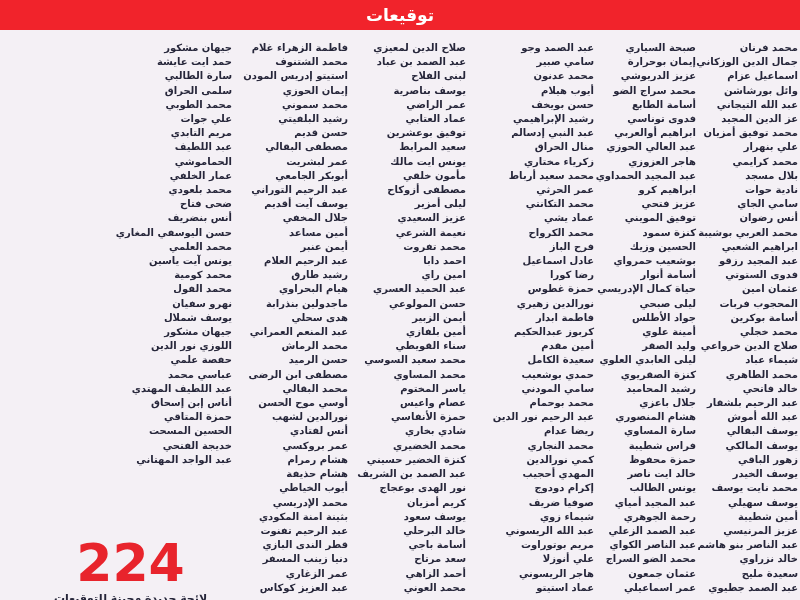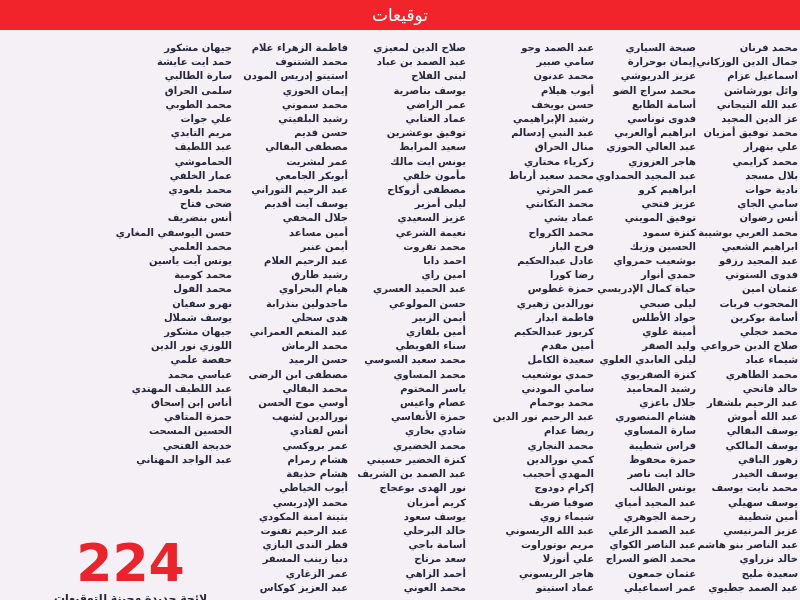--- a/index.html
+++ b/index.html
@@ -7,21 +7,21 @@
     width:800px;height:600px;overflow:hidden;position:relative;
     background:#f4f0f5;
     font-family:"DejaVu Sans","Liberation Sans",sans-serif;
   }
   .topbar{
     position:absolute;top:0;left:0;right:0;height:30px;
     background:#f1232b;
     display:flex;align-items:center;justify-content:center;
   }
   .topbar .title{
-    color:#ffffff;font-size:17px;font-weight:normal;letter-spacing:1px;
+    color:#ffffff;font-size:17px;font-weight:bold;letter-spacing:1px;
   }
   .columns{
     position:absolute;top:41px;left:0;right:0;bottom:0;
     display:flex;direction:rtl;padding-right:2px;
   }
   .col{
     flex:none;display:flex;flex-direction:column;align-items:flex-start;
   }
   .col:nth-child(1){width:102px}
   .col:nth-child(2){width:102px}
@@ -106,21 +106,21 @@
         <div class="name">ابراهيم أوالعربي</div>
         <div class="name">عبد العالي الحوزي</div>
         <div class="name">هاجر العزوزي</div>
         <div class="name">عبد المجيد الحمداوي</div>
         <div class="name">ابراهيم كرو</div>
         <div class="name">عزيز فتحي</div>
         <div class="name">توفيق المويني</div>
         <div class="name">كنزة سمود</div>
         <div class="name">الحسين وزيك</div>
         <div class="name">بوشعيب حمرواي</div>
-        <div class="name">حمدي أنوار</div>
+        <div class="name">أسامة أنوار</div>
         <div class="name">حياة كمال الإدريسي</div>
         <div class="name">ليلى صبحي</div>
         <div class="name">جواد الأطلس</div>
         <div class="name">أمينة علوي</div>
         <div class="name">وليد الصقر</div>
         <div class="name">ليلى العابدي العلوي</div>
         <div class="name">كنزة الصقريوي</div>
         <div class="name">رشيد المحاميد</div>
         <div class="name">جلال باعزي</div>
         <div class="name">هشام المنصوري</div>
@@ -146,21 +146,21 @@
         <div class="name">رشيد الإبراهيمي</div>
         <div class="name">عبد النبي إدسالم</div>
         <div class="name">منال الحراق</div>
         <div class="name">زكرياء مختاري</div>
         <div class="name">محمد سعيد أرباط</div>
         <div class="name">عمر الحرثي</div>
         <div class="name">محمد التكانتي</div>
         <div class="name">عماد يشي</div>
         <div class="name">محمد الكرواح</div>
         <div class="name">فرح الباز</div>
-        <div class="name">عادل عبدالحكيم</div>
+        <div class="name">عادل اسماعيل</div>
         <div class="name">رضا كورا</div>
         <div class="name">حمزة غطوس</div>
         <div class="name">نورالدين زهيري</div>
         <div class="name">فاطمة ابدار</div>
         <div class="name">كربوز عبدالحكيم</div>
         <div class="name">أمين مقدم</div>
         <div class="name">سعيدة الكامل</div>
         <div class="name">حمدي بوشعيب</div>
         <div class="name">سامي المودني</div>
         <div class="name">محمد بوحمام</div>

